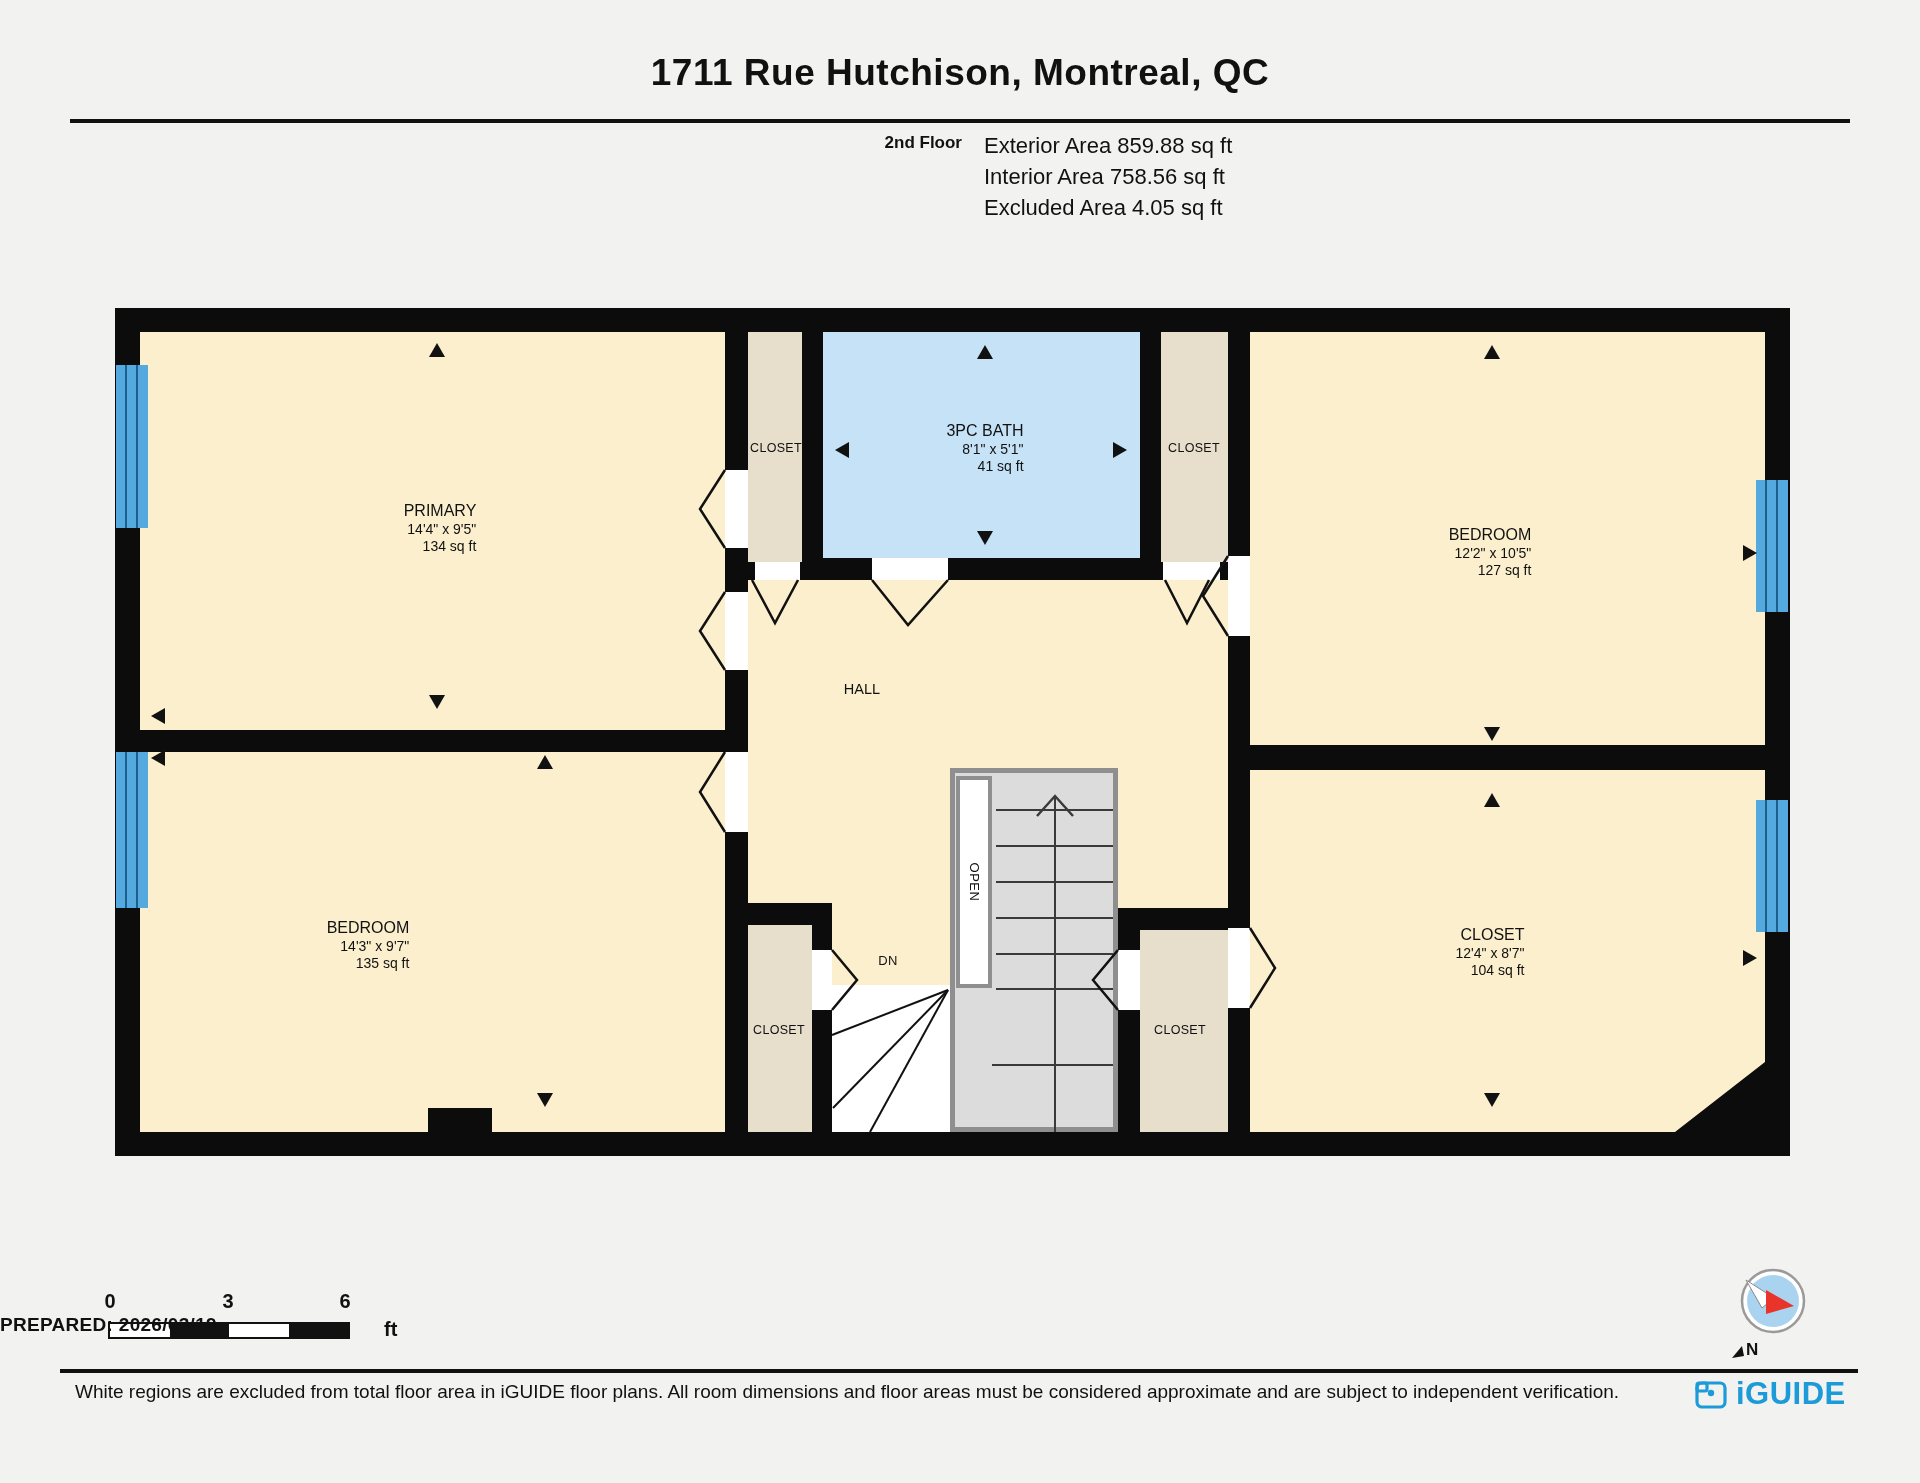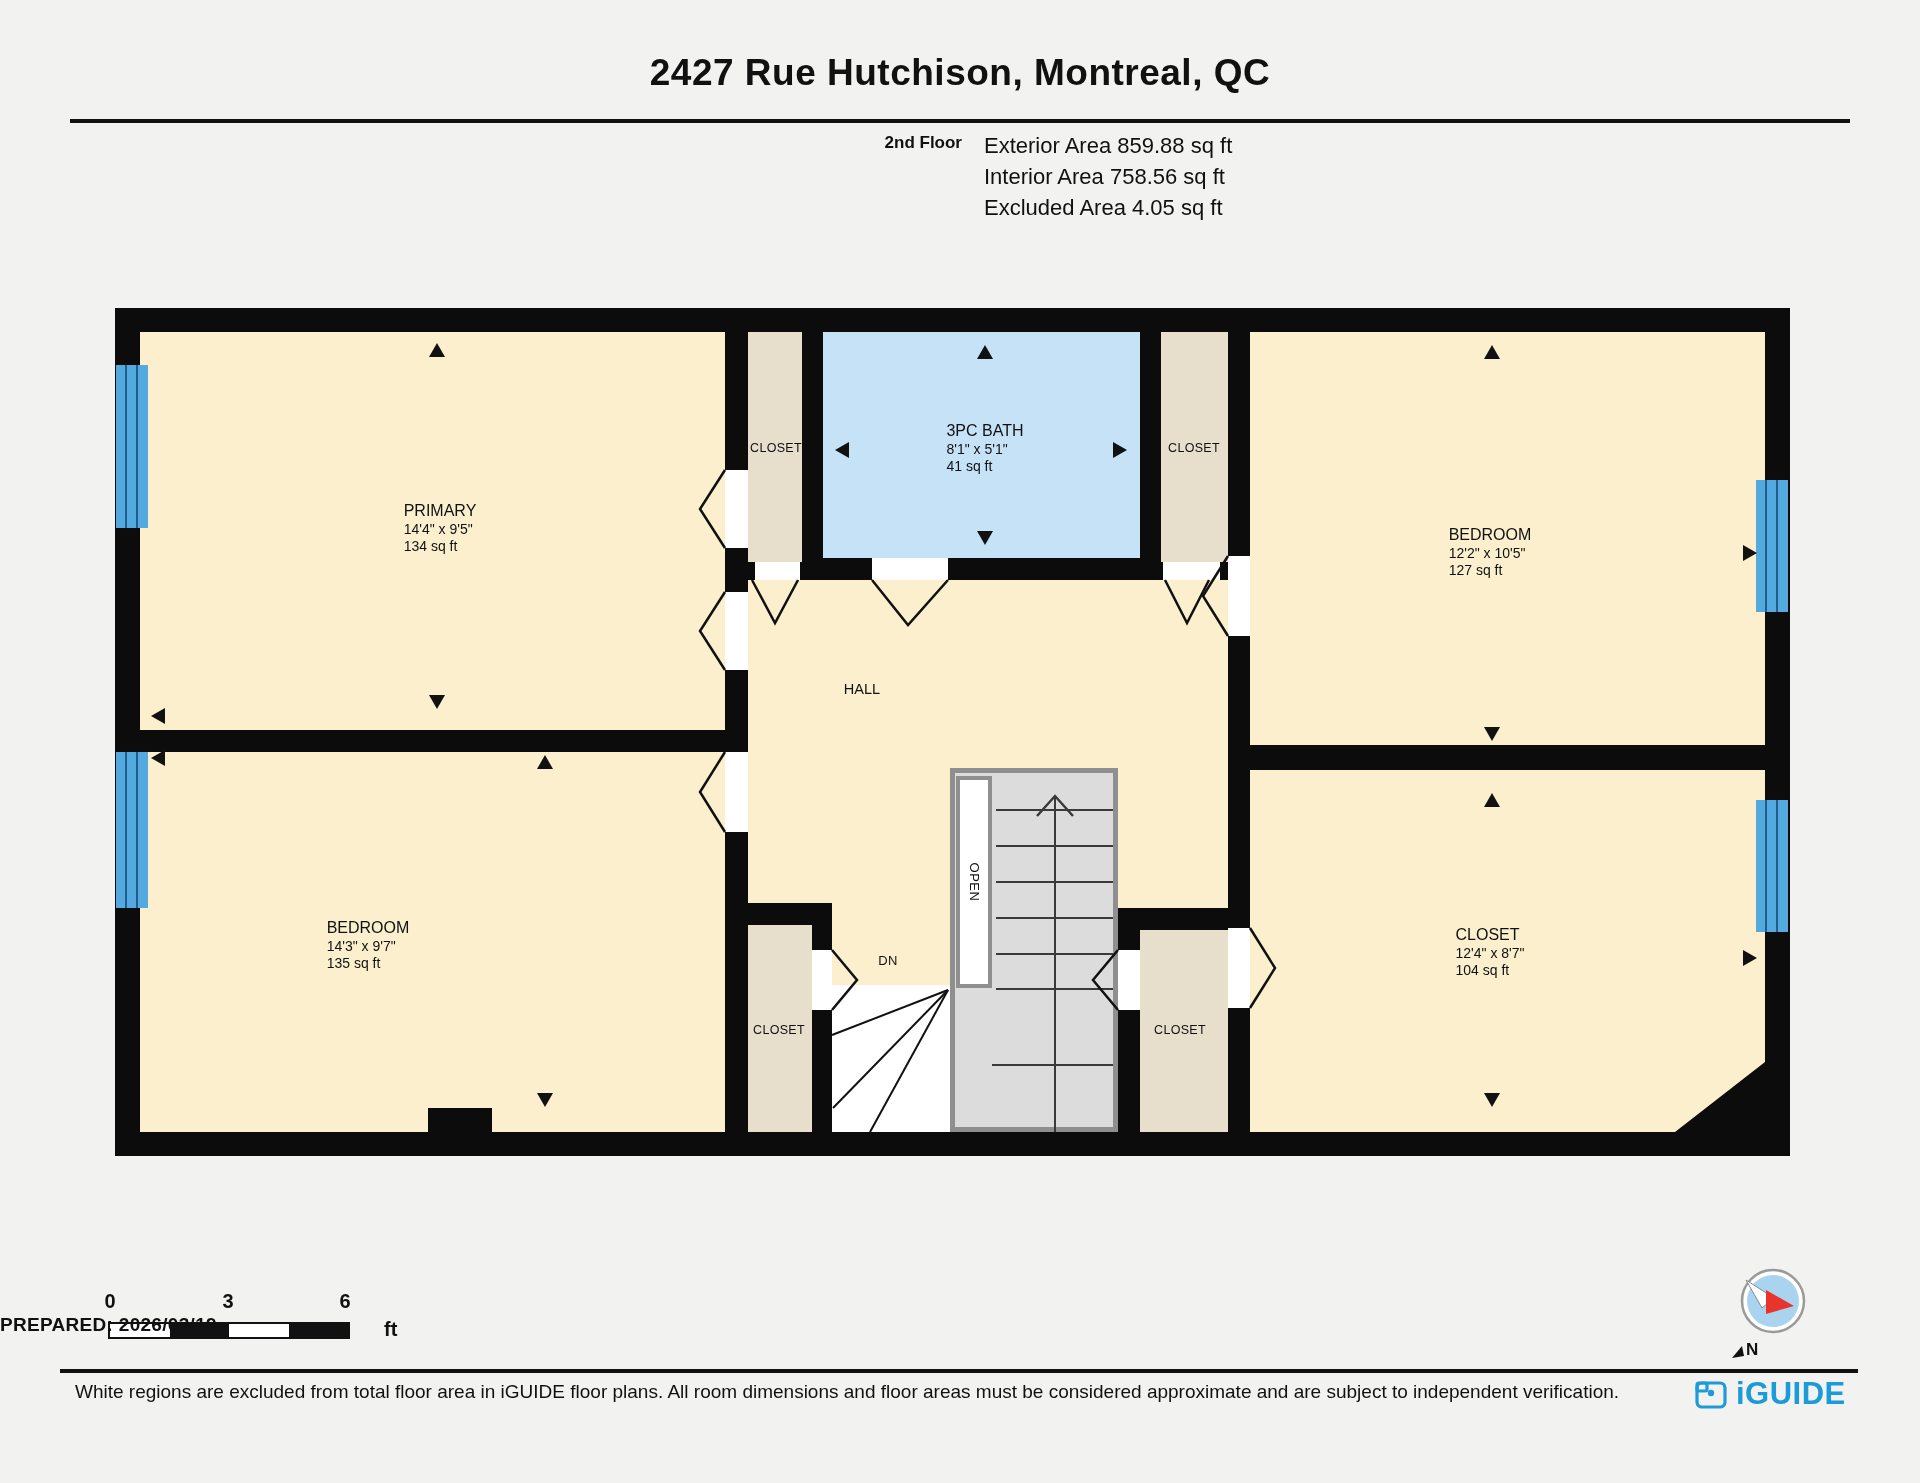--- a/index.html
+++ b/index.html
@@ -12,21 +12,21 @@
   .area-line{left:984px;font-size:22px;white-space:nowrap;}
   
   .walls{left:115px;top:308px;width:1675px;height:848px;background:#0c0c0c;}
   .room{background:#fbefcd;}
   .closet{background:#e8decc;}
   .bath{background:#c5e2f7;}
   .gap{background:#ffffff;}
   .blackpatch{background:#0c0c0c;}
   .window{background:#54a9de;
     background-image:linear-gradient(90deg, transparent 0 9px, #1d5e8c 9px 11px, transparent 11px 20px, #1d5e8c 20px 22px, transparent 22px 100%);}
-  .room-label{transform:translate(-50%,-50%);text-align:left;white-space:nowrap;line-height:1.22;}
+  .room-label{transform:translate(-50%,-50%);text-align:right;white-space:nowrap;line-height:1.22;}
   .rname{font-size:16px;}
   .rdims,.rarea{font-size:14px;}
   .small-label{transform:translate(-50%,-50%);font-size:12.5px;white-space:nowrap;letter-spacing:0.3px;}
   .open-label{transform:translate(-50%,-50%) rotate(90deg);font-size:13px;letter-spacing:0.5px;}
   .stairs{left:950px;top:768px;width:168px;height:364px;background:#dcdcdc;border:5px solid #8f8f8f;box-sizing:border-box;}
   .openstrip{left:956px;top:776px;width:36px;height:212px;background:#ffffff;border:4px solid #8f8f8f;box-sizing:border-box;}
   .white-underrun{left:832px;top:985px;width:118px;height:147px;background:#ffffff;}
   .office-chamfer{left:1675px;top:1062px;width:0;height:0;border-left:90px solid transparent;border-bottom:70px solid #0c0c0c;}
   .bl-notch{left:428px;top:1108px;width:64px;height:24px;background:#0c0c0c;}
   .tri{position:absolute;width:0;height:0;}
@@ -46,21 +46,21 @@
   .logo{left:1694px;top:1376px;display:flex;align-items:center;gap:6px;}
   .logo-text{font-size:31px;font-weight:600;color:#1c9bd8;letter-spacing:0.5px;}
   .compass{left:1728px;top:1262px;}
   .compass-n{left:1746px;top:1340px;font-size:17px;font-weight:bold;}
 </style>
 </head>
 <body>
 
 <div class="page">
 
-  <div class="abs title">2427 Rue Hutchison, Montreal, QC</div>
+  <div class="abs title">1711 Rue Hutchison, Montreal, QC</div>
   <div class="abs rule"></div>
   <div class="abs floor-label">2nd Floor</div>
   <div class="abs area-line" style="top:133px;">Exterior Area 859.88 sq ft</div>
   <div class="abs area-line" style="top:164px;">Interior Area 758.56 sq ft</div>
   <div class="abs area-line" style="top:195px;">Excluded Area 4.05 sq ft</div>
 
   <div class="abs walls"></div>
 
   <div class="abs room" style="left:140px;top:332px;width:585px;height:398px;"></div>
   <div class="abs room" style="left:140px;top:752px;width:585px;height:380px;"></div>

